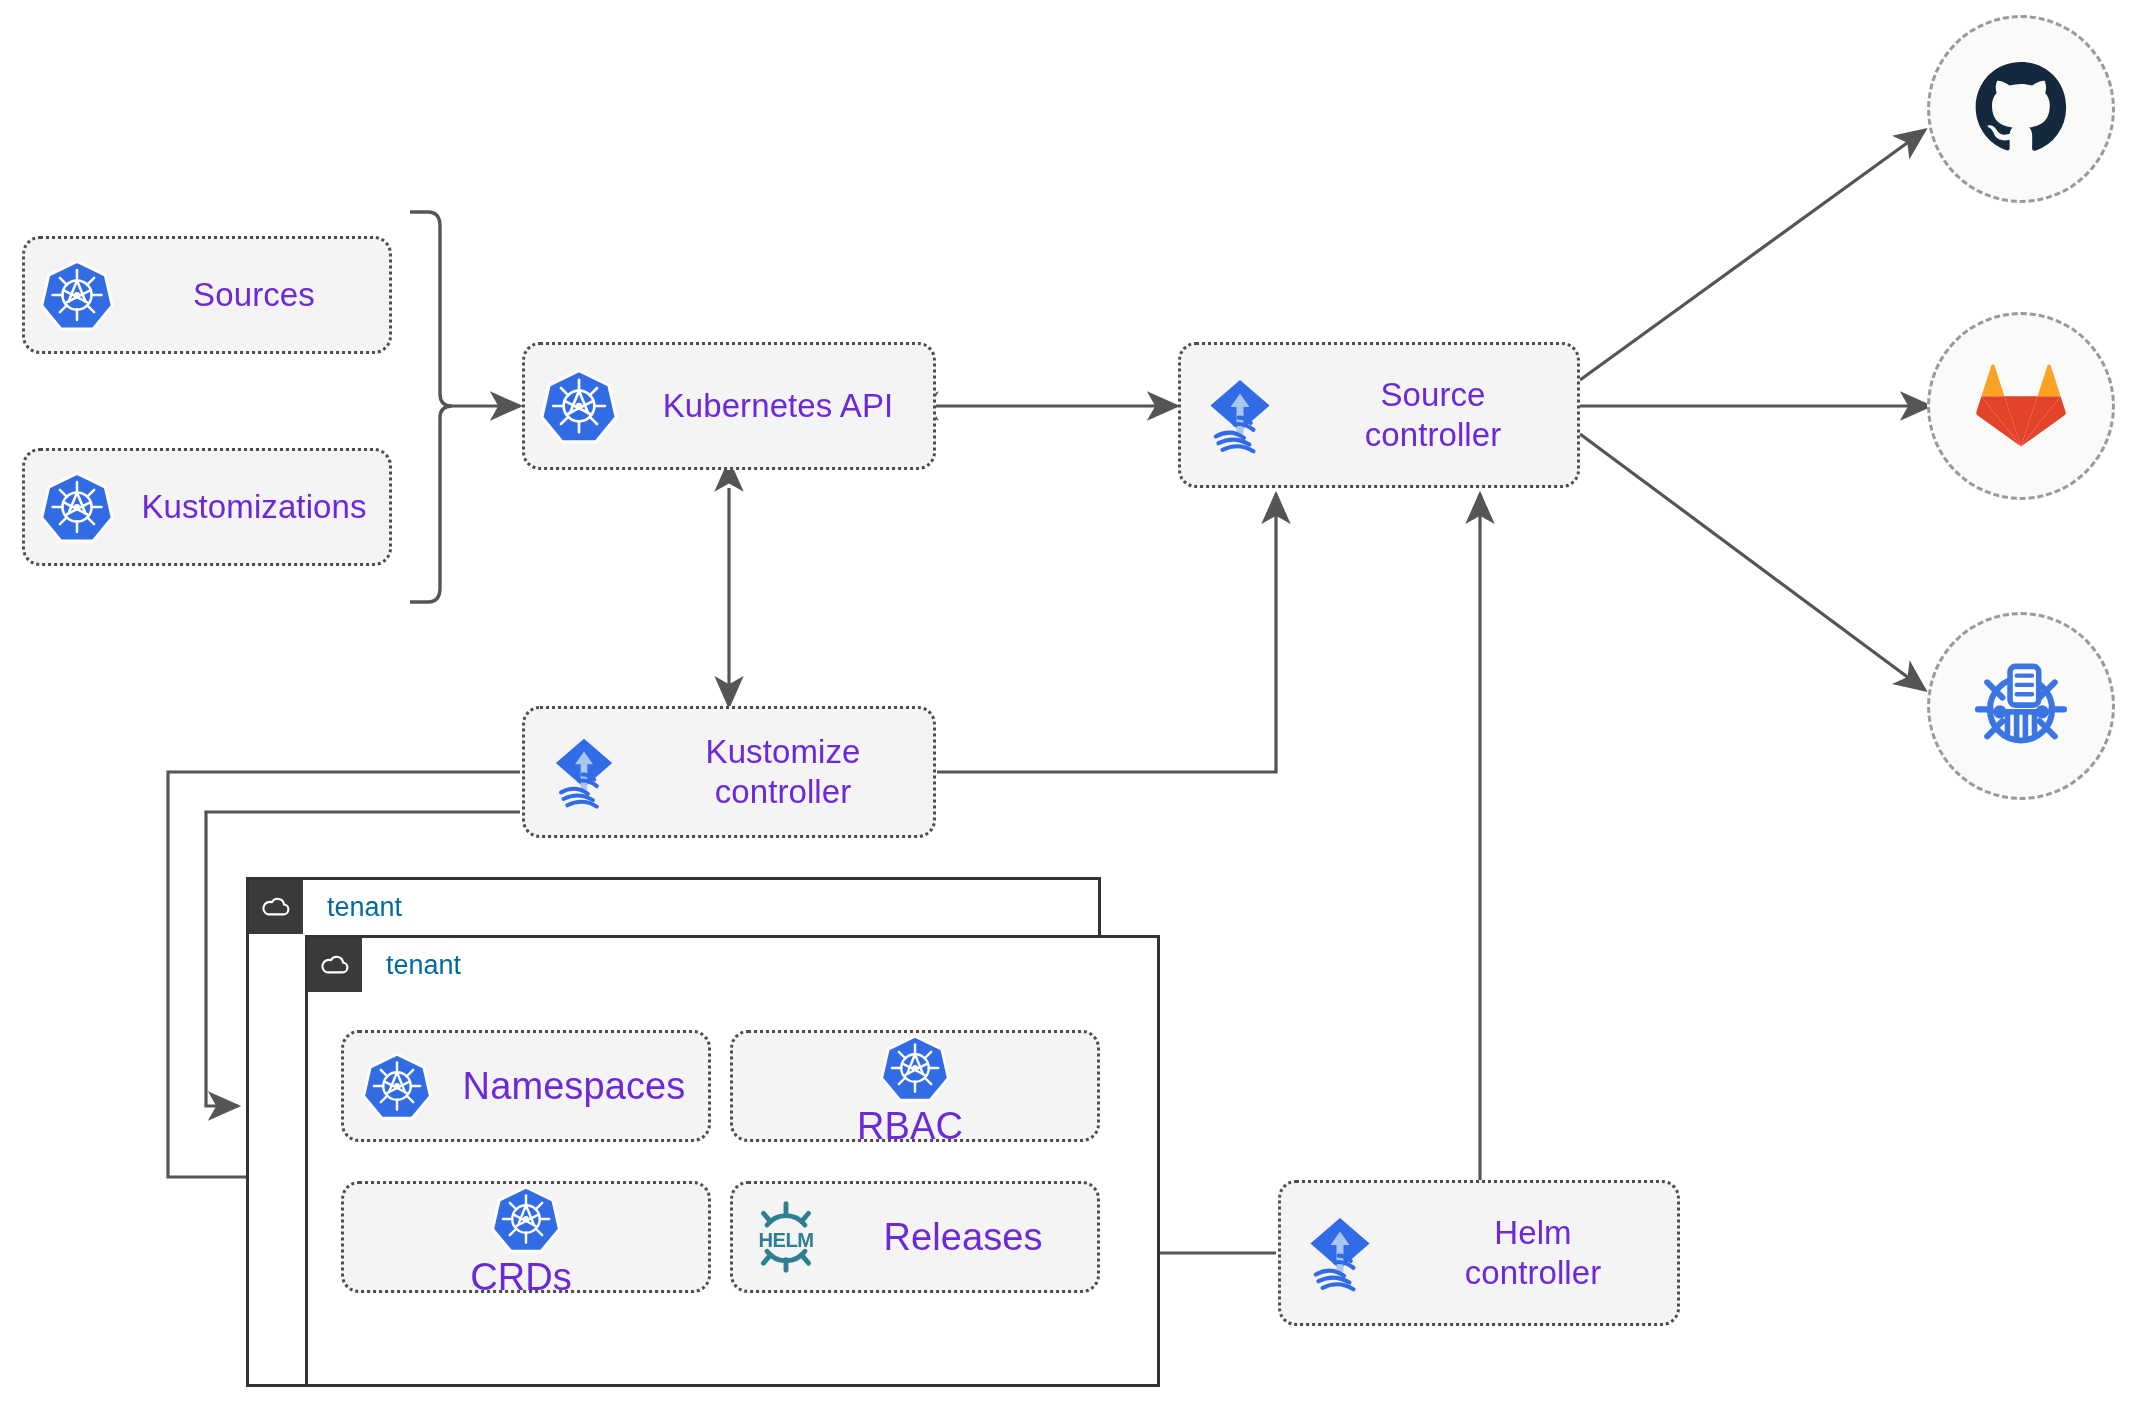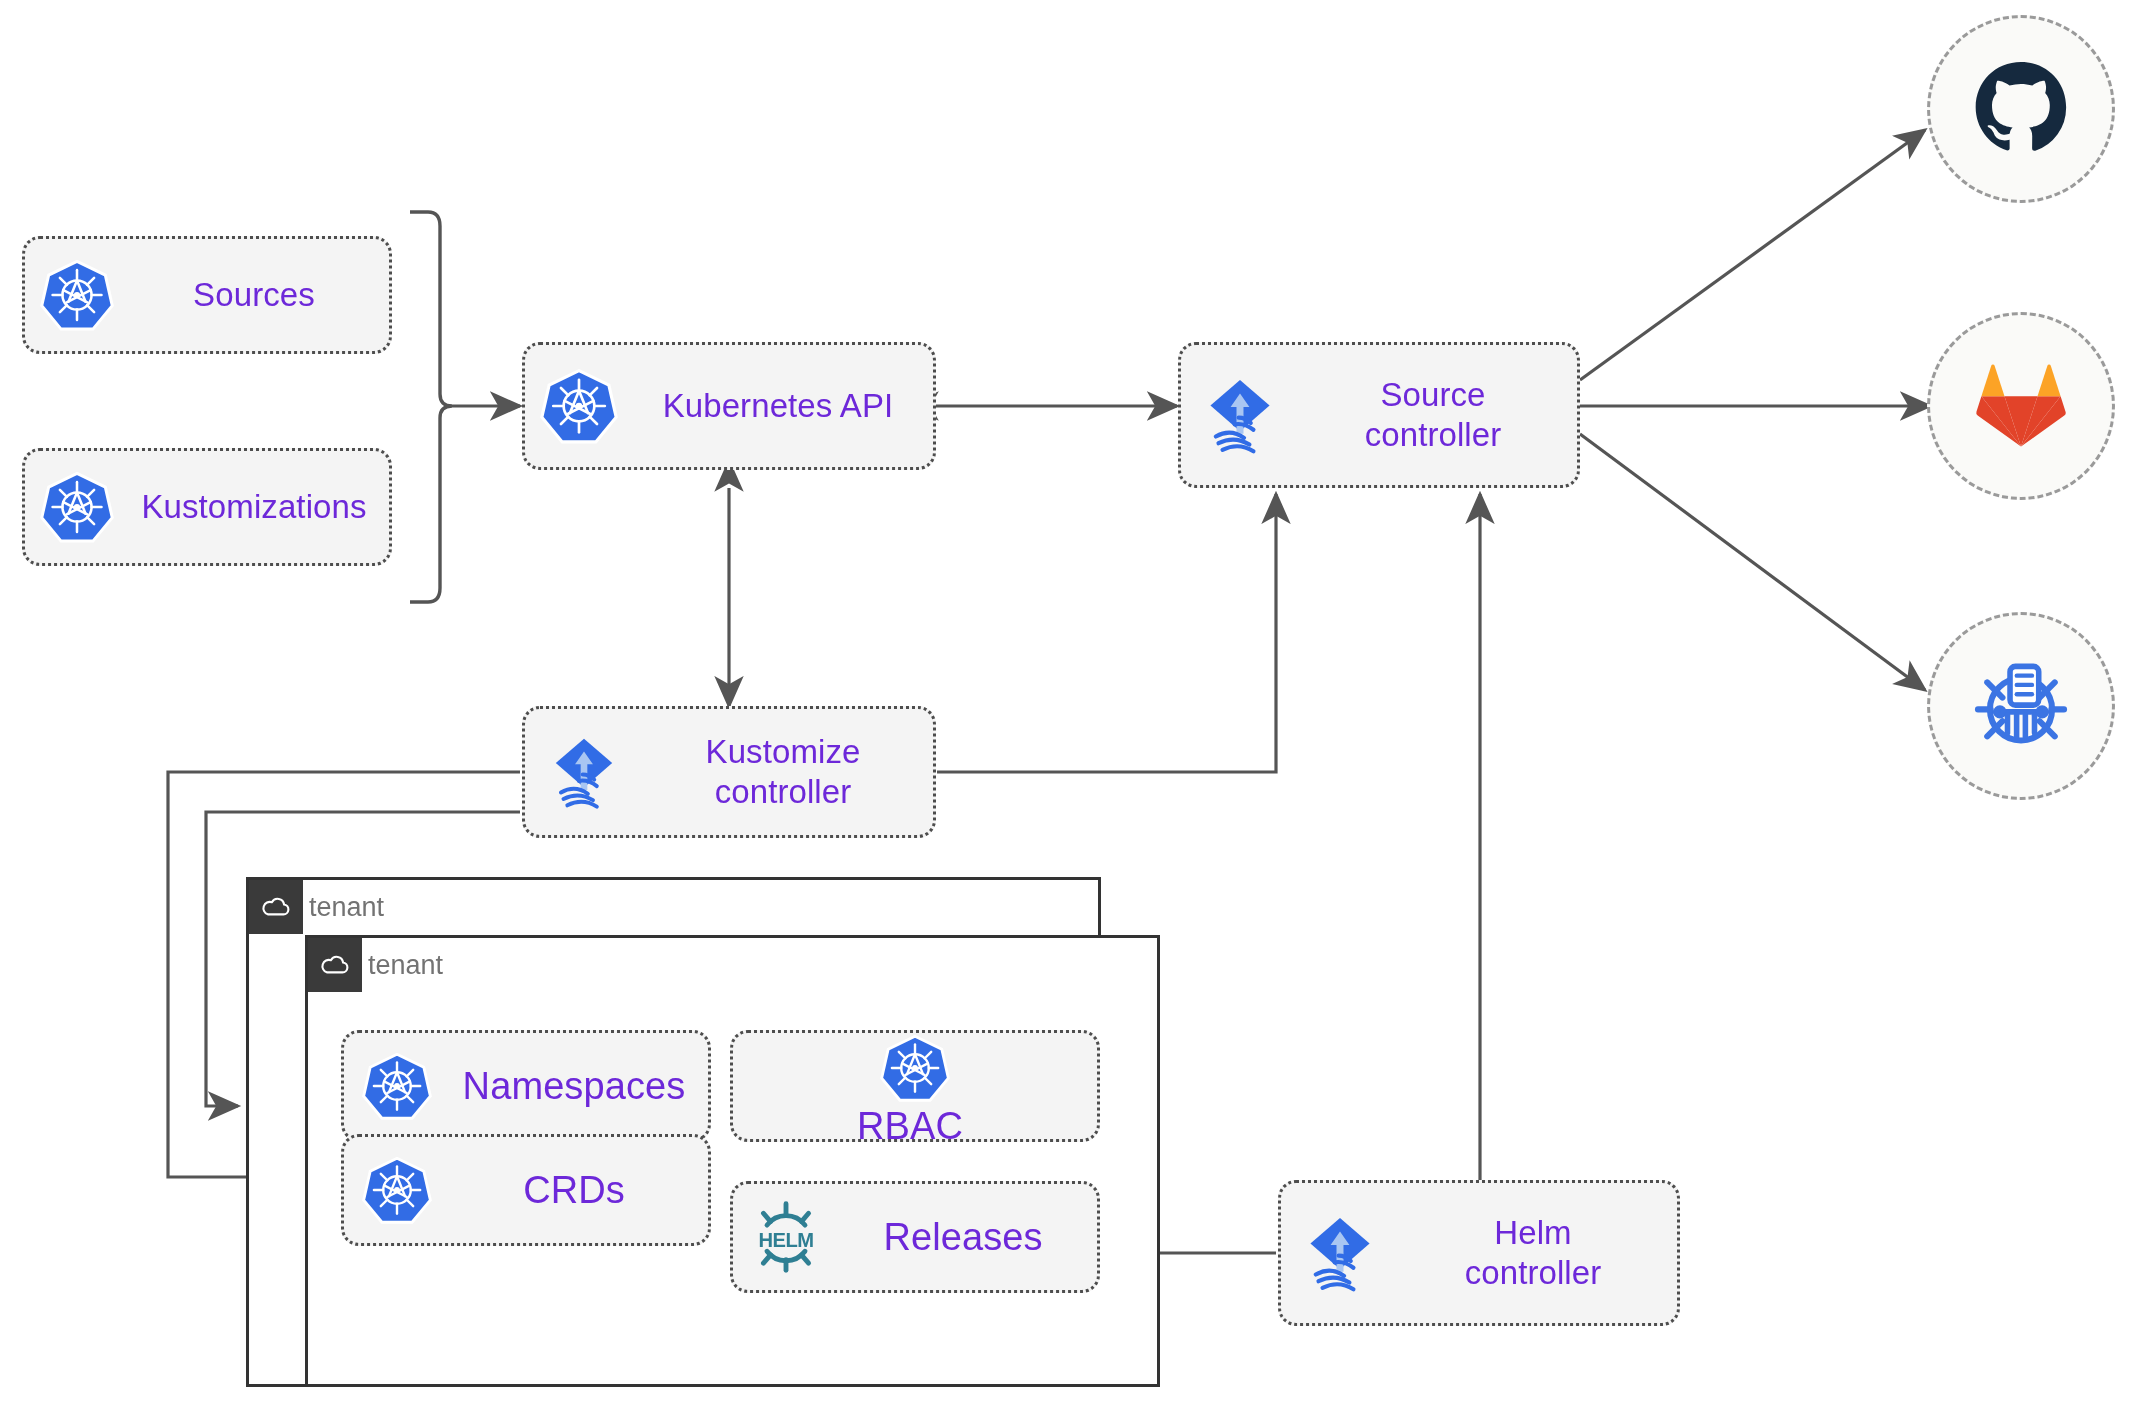--- a/index.html
+++ b/index.html
@@ -55,21 +55,21 @@
   .tenant .bar{
     position:absolute;top:0;left:0;
     display:flex;align-items:center;
     height:54px;
   }
   .tenant .cloudbadge{
     width:54px;height:54px;background:#3a3a3a;
     display:flex;align-items:center;justify-content:center;
   }
   .tenant .tname{
-    font-size:27px;color:#737373;margin-left:6px;white-space:nowrap;
+    font-size:27px;color:#0369a1;margin-left:24px;white-space:nowrap;
   }
 
   svg.wires{position:absolute;left:0;top:0;width:2144px;height:1407px;z-index:1;
     pointer-events:none;}
 </style>
 </head>
 <body>
 
 <div id="stage">
 
@@ -311,21 +311,21 @@
           <line x1="32" y1="19.4" x2="24.6" y2="37.8"></line>
             <line x1="32" y1="19.4" x2="39.4" y2="37.8"></line>
           <line x1="20.2" y1="27.8" x2="40.9" y2="38.4"></line>
             <line x1="43.8" y1="27.8" x2="23.1" y2="38.4"></line>
         </g>
       </svg>
     </div>
     <div class="lbl">RBAC</div>
   </div>
 
-  <div class="node small" style="left:341px;top:1134px;width:370px;height:112px;z-index:6;">
+  <div class="node small" style="left:341px;top:1181px;width:370px;height:112px;z-index:6;flex-direction:column;">
     <div class="ico" style="width:106px;">
       <svg width="70" height="70" viewBox="0 0 64 64">
         <polygon points="32,3 56.5,14.8 62.5,41.2 45.8,61.5 18.2,61.5 1.5,41.2 7.5,14.8" fill="#326CE5" stroke="#ffffff" stroke-width="2.6"></polygon>
         <g fill="none" stroke="#ffffff" stroke-width="2.2" stroke-linecap="round">
           <circle cx="32" cy="32" r="12.6"></circle>
           <circle cx="32" cy="32" r="2.7" fill="#ffffff" stroke="none"></circle>
           <line x1="32" y1="10.5" x2="32" y2="19.6"></line>
             <line x1="32" y1="44.6" x2="32" y2="53.6"></line>
           <line x1="10.9" y1="32" x2="19.4" y2="32"></line>
             <line x1="44.6" y1="32" x2="53.2" y2="32"></line>

